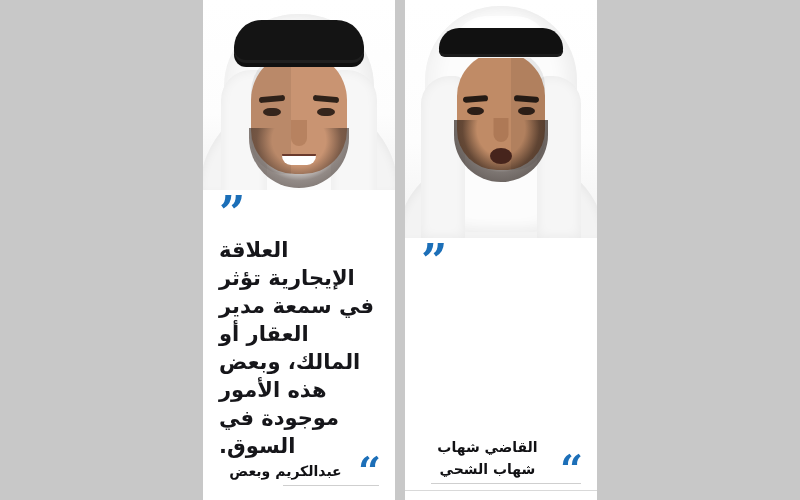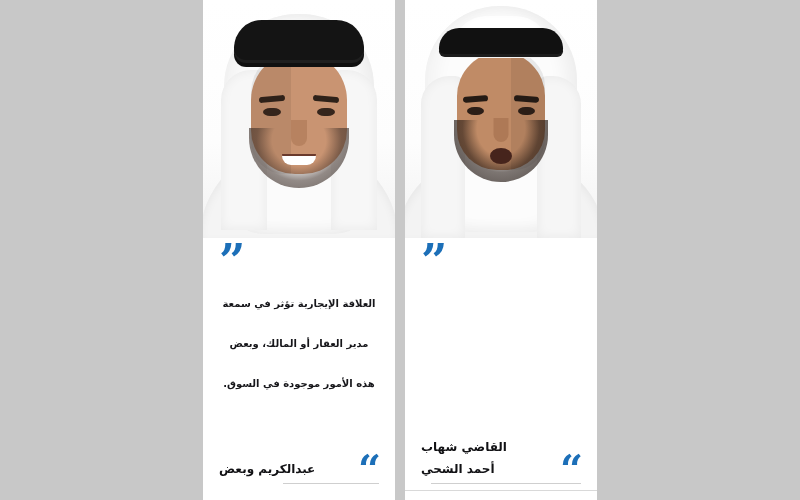--- a/index.html
+++ b/index.html
@@ -309,24 +309,24 @@
     font-weight: 700;
     text-align: left;
     direction: ltr;
     height: 34px;
     padding-top: 8px;
     letter-spacing: -2px;
   }
 
   .quote-text {
     direction: rtl;
-    text-align: center;
+    text-align: left;
     font-family: "DejaVu Sans", sans-serif;
-    font-size: 10px;
-    line-height: 40px;
+    font-size: 21px;
+    line-height: 28px;
     color: #16161a;
     font-weight: 700;
     padding-top: 4px;
   }
 
   .byline-row {
     margin-top: auto;
     display: flex;
     flex-direction: row;
     align-items: flex-end;
@@ -341,23 +341,23 @@
     line-height: 22px;
     color: #1c6fb8;
     font-weight: 700;
     direction: ltr;
     letter-spacing: -2px;
     flex: 0 0 auto;
   }
 
   .byline {
     direction: rtl;
-    text-align: left;
+    text-align: center;
     font-family: "DejaVu Sans", sans-serif;
-    font-size: 12px;
+    font-size: 14px;
     line-height: 22px;
     font-weight: 700;
     color: #111114;
     flex: 1 1 auto;
   }
 
   .card-footline {
     height: 9px;
     border-top: 1px solid #d9d9d9;
     background: #ffffff;
@@ -408,21 +408,21 @@
         <div class="b-cap"></div>
         <div class="b-band"></div>
       </div>
 
       <div class="quote-area">
         <div class="quote-mark-top">”</div>
         <div class="byline-row">
           <div class="quote-mark-bottom">“</div>
           <div class="byline">
             <div>القاضي شهاب</div>
-            <div>أحمد الشحي</div>
+            <div>شهاب الشحي</div>
           </div>
         </div>
         <div class="footrule"></div>
       </div>
       <div class="card-footline"></div>
     </div>
 
     <div class="card card-a">
       <div class="portrait">
         <div class="bg-grad"></div>

